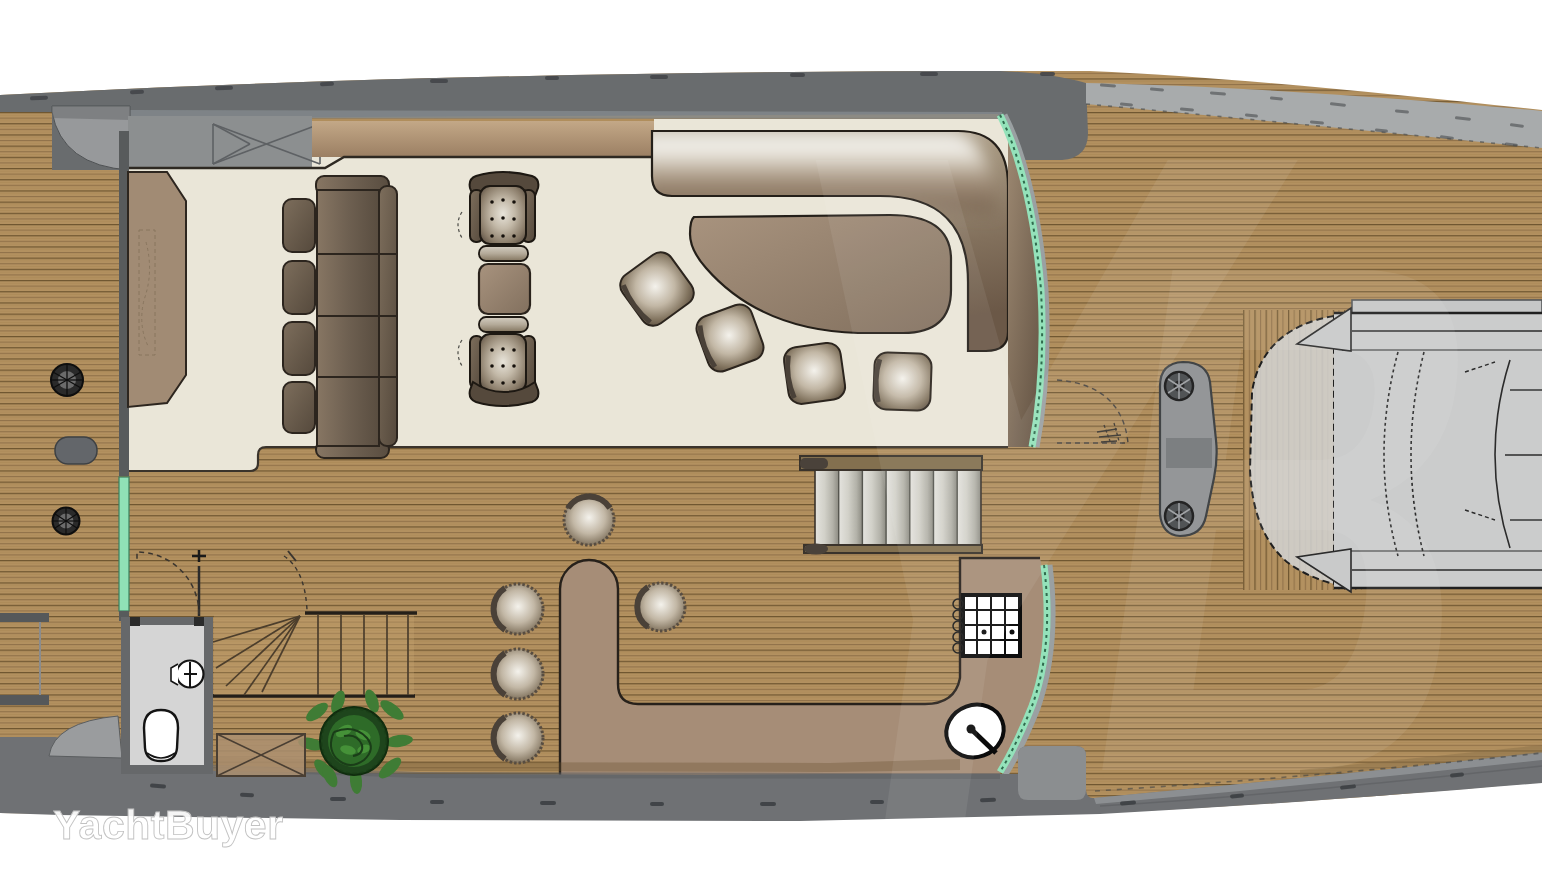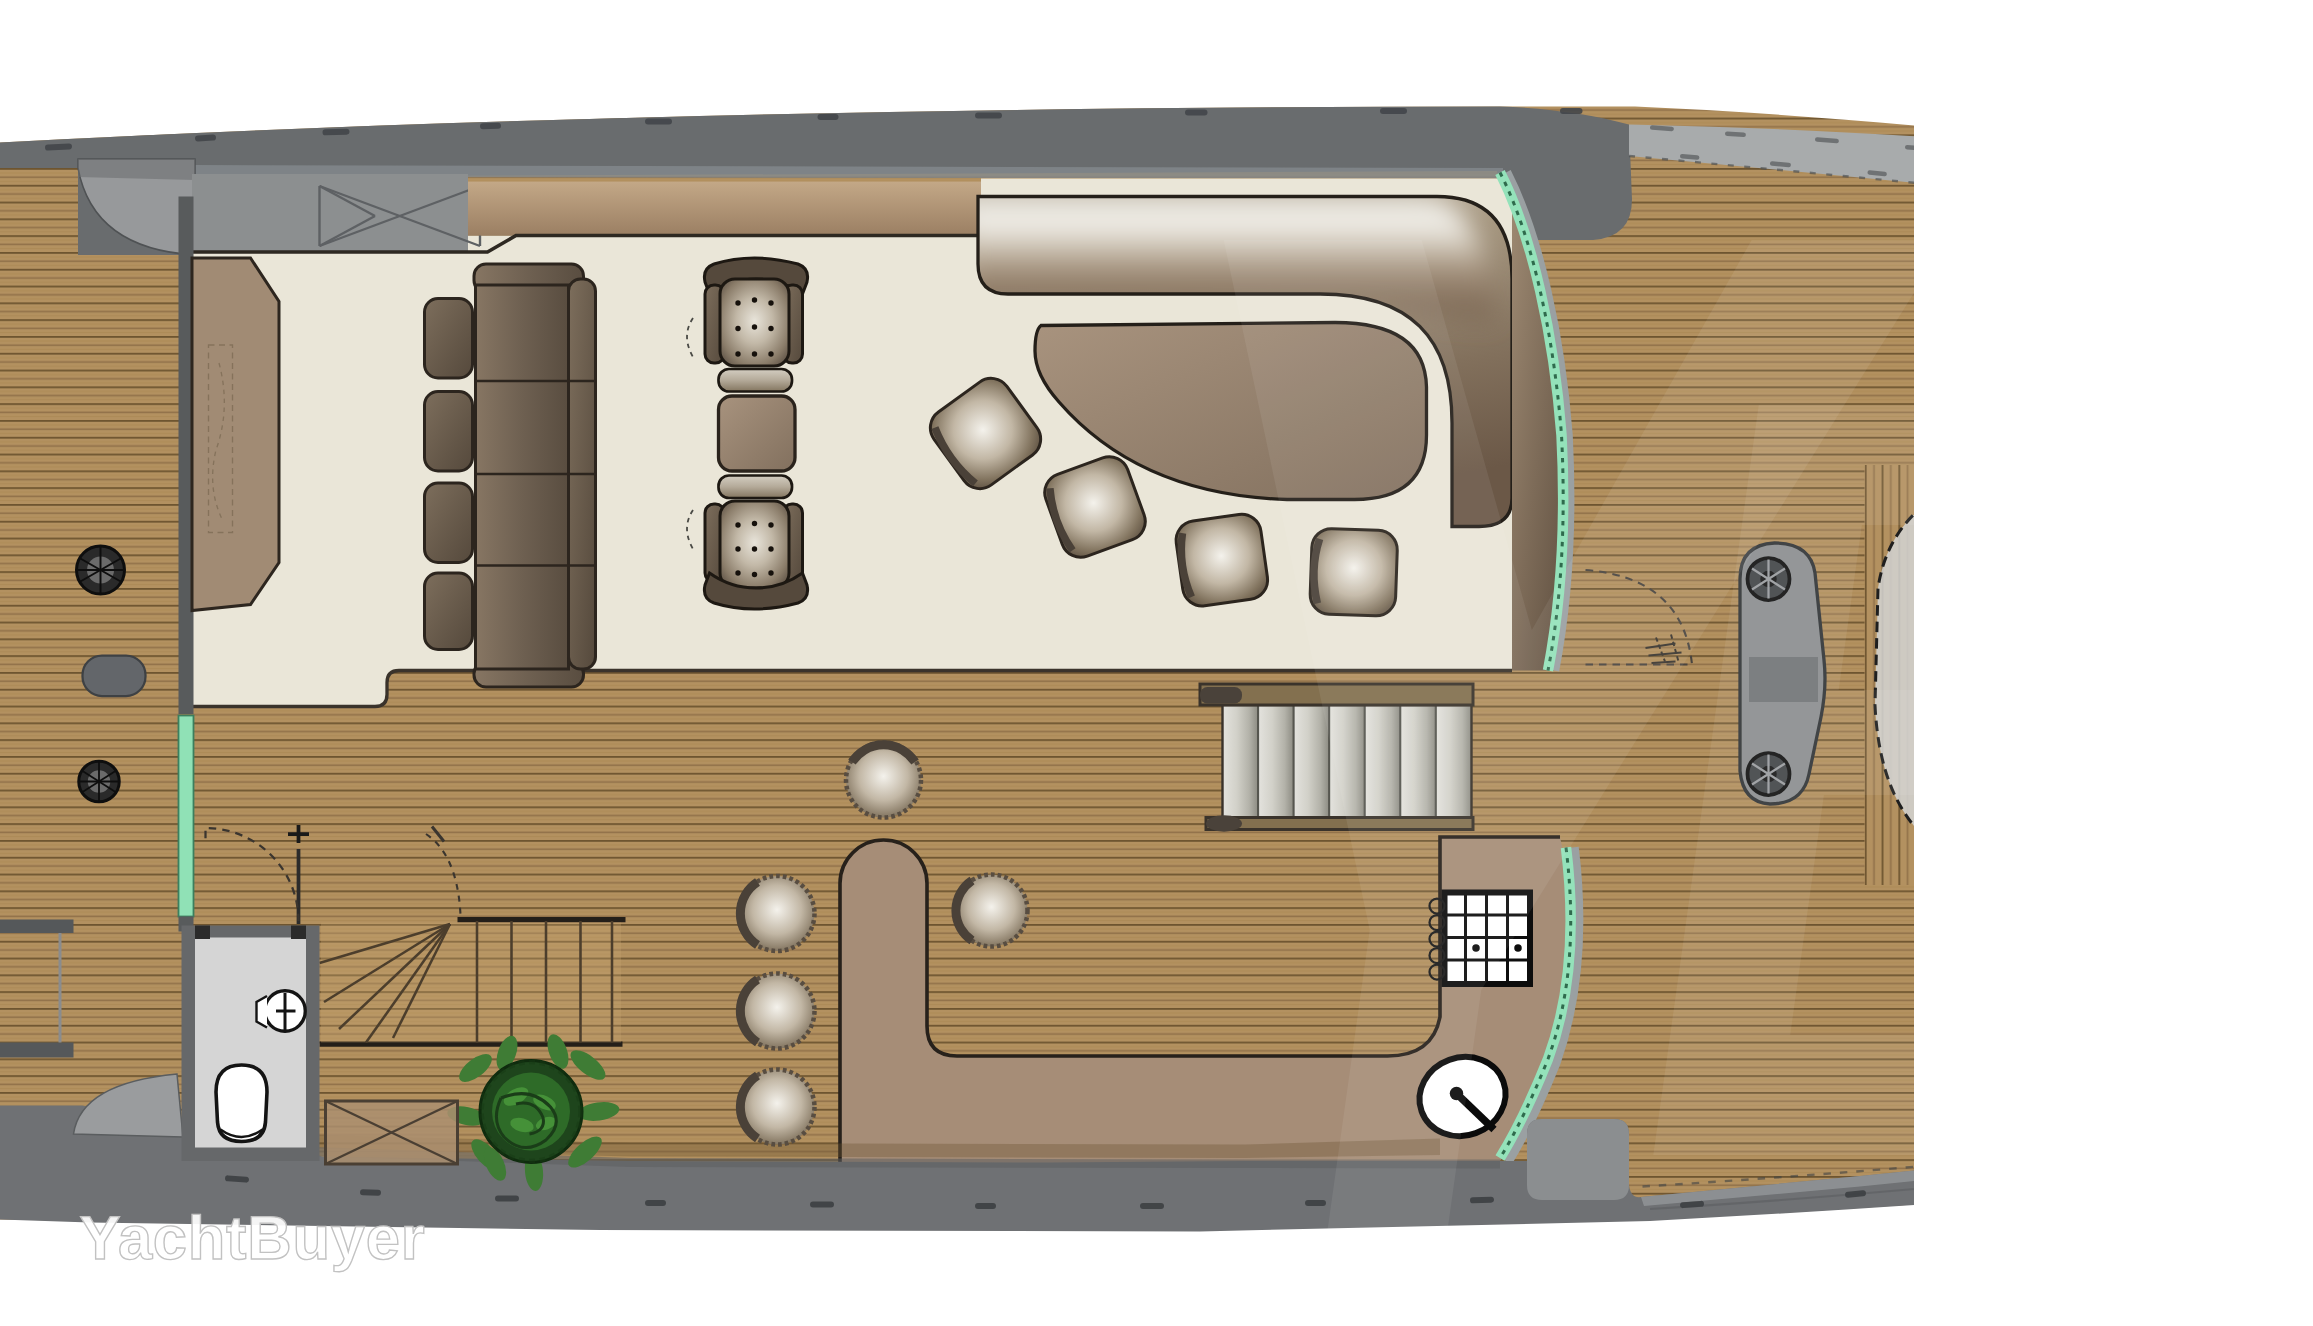--- a/index.html
+++ b/index.html
@@ -1,16 +1,16 @@
 <!DOCTYPE html>
 <html><head>
 <meta charset="utf-8">
 <style>
   html,body{margin:0;padding:0;background:#ffffff;}
-  #page{position:relative;width:1276px;height:884px;overflow:hidden;font-family:"Liberation Sans",sans-serif;}
+  #page{position:relative;width:1542px;height:884px;overflow:hidden;font-family:"Liberation Sans",sans-serif;}
 </style>
 </head>
 <body>
 <div id="page">
 <svg width="1542" height="884" viewBox="0 0 1542 884" xmlns="http://www.w3.org/2000/svg">
 <defs>
   <pattern id="teakH" width="10" height="11.2" patternUnits="userSpaceOnUse">
     <rect width="10" height="11.2" fill="#b39160"></rect>
     <rect y="0" width="10" height="1.2" fill="#6e5530"></rect>
     <rect y="5.6" width="10" height="1.1" fill="#91724a"></rect>

